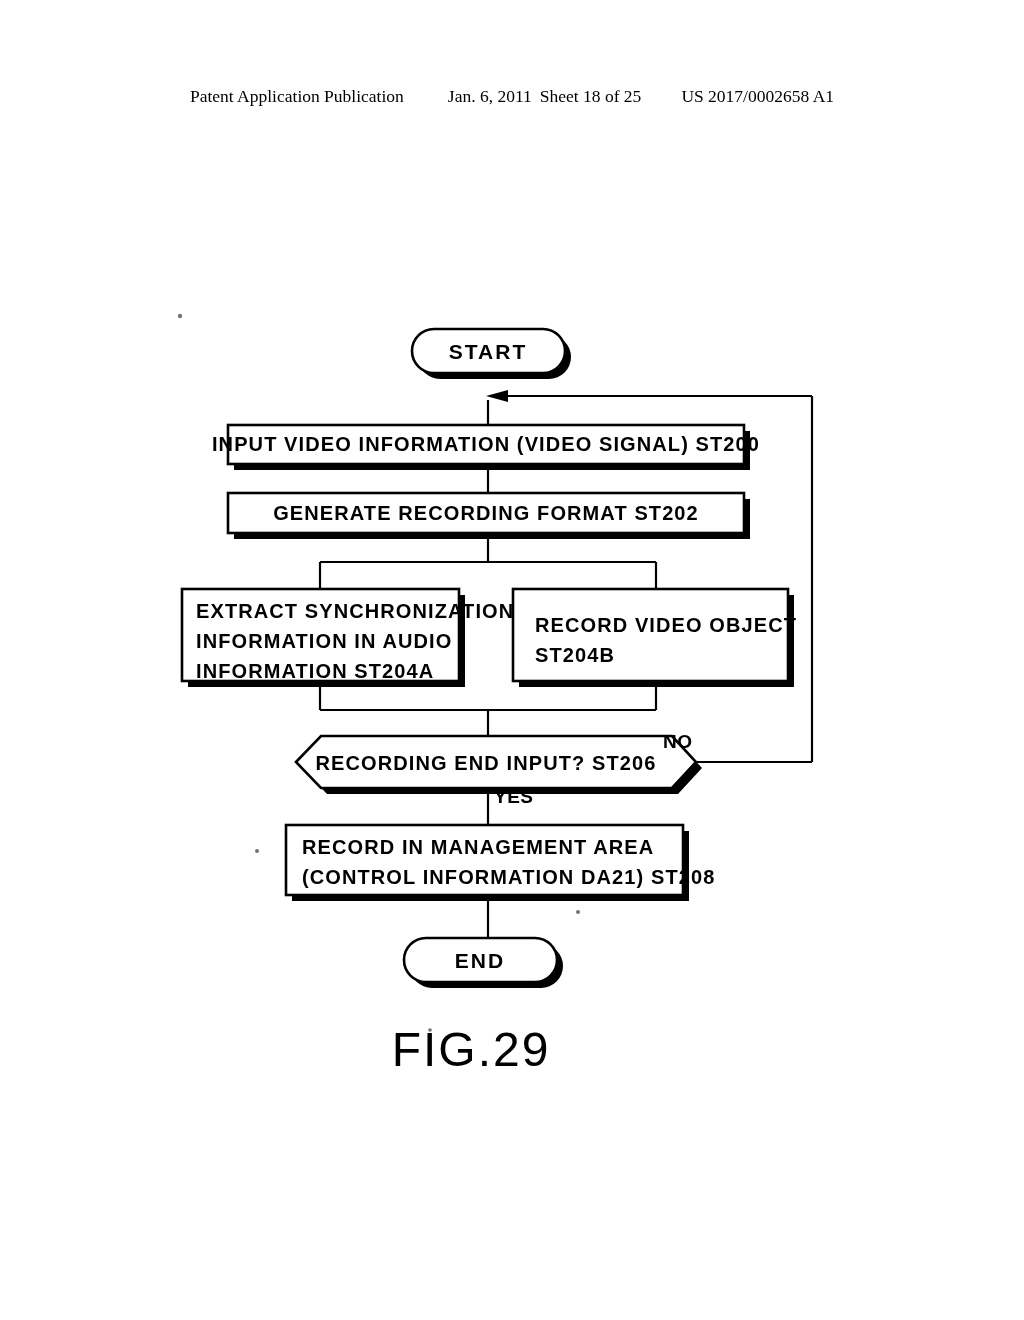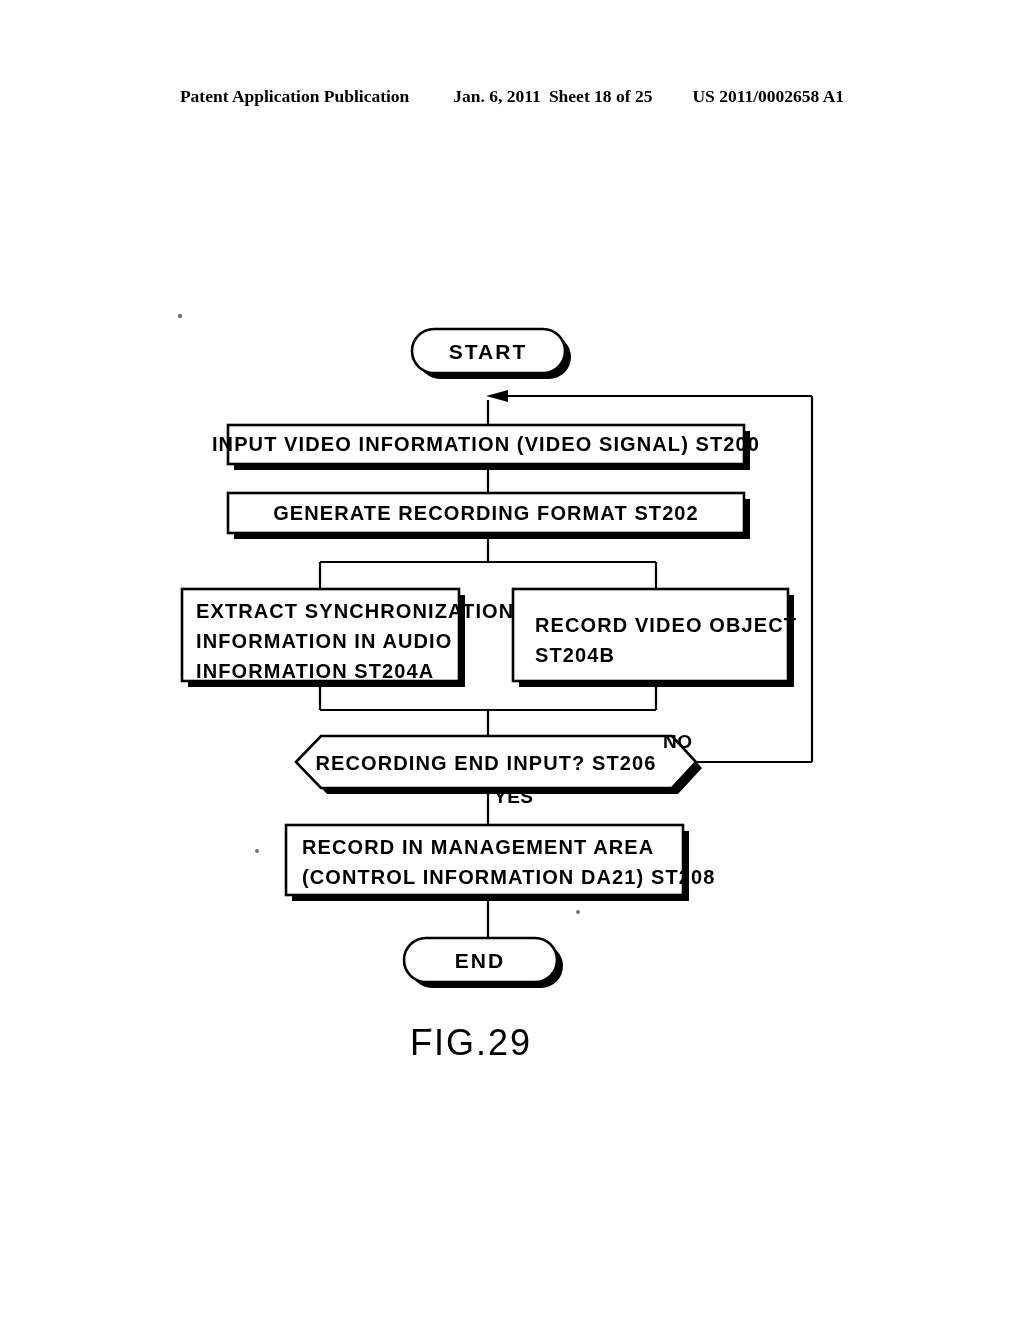--- a/index.html
+++ b/index.html
@@ -22,21 +22,21 @@
     position: absolute;
     top: 86px;
     left: 0;
     width: 1024px;
     height: 28px;
     display: flex;
     flex-direction: row;
     align-items: baseline;
     justify-content: center;
     font-family: "Liberation Serif", serif;
-    font-weight: bold;
+    font-weight: normal;
     font-size: 17.5px;
     letter-spacing: 0px;
     white-space: nowrap;
   }
   #patent-header .hdr-pub    { margin-right: 44px; }
   #patent-header .hdr-date   { margin-right: 8px; }
   #patent-header .hdr-sheet  { margin-right: 40px; }
   #patent-header .hdr-number { }
 
   
@@ -52,21 +52,21 @@
   }
 
   
   #figure-caption {
     position: absolute;
     left: 0;
     top: 1022px;
     width: 942px;
     text-align: center;
     font-family: "Liberation Sans", sans-serif;
-    font-size: 36px;
+    font-size: 48px;
     font-weight: 400;
     letter-spacing: 2px;
   }
 
   
   .node-text {
     font-family: "Liberation Sans", sans-serif;
     font-size: 20px;
     font-weight: bold;
     letter-spacing: 1.1px;
@@ -98,21 +98,21 @@
   }
   .speck { fill: #000000; opacity: 0.55; }
 </style>
 </head>
 <body>
 
 <div id="patent-header">
   <span class="hdr-pub">Patent Application Publication</span>
   <span class="hdr-date">Jan. 6, 2011</span>
   <span class="hdr-sheet">Sheet 18 of 25</span>
-  <span class="hdr-number">US 2011/0002658 A1</span>
+  <span class="hdr-number">US 2017/0002658 A1</span>
 </div>
 
 <div id="figure-canvas">
 <svg width="1024" height="1320" viewBox="0 0 1024 1320" xmlns="http://www.w3.org/2000/svg">
 
   <circle class="speck" cx="180" cy="316" r="2.2"></circle>
   <circle class="speck" cx="257" cy="851" r="2.0"></circle>
   <circle class="speck" cx="578" cy="912" r="2.0"></circle>
   <circle class="speck" cx="430" cy="1030" r="1.8"></circle>
 

